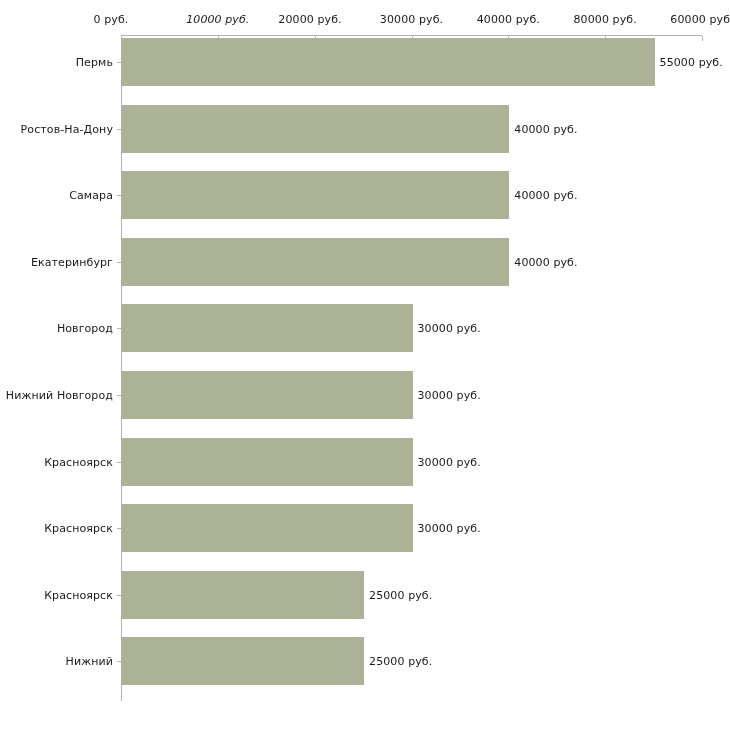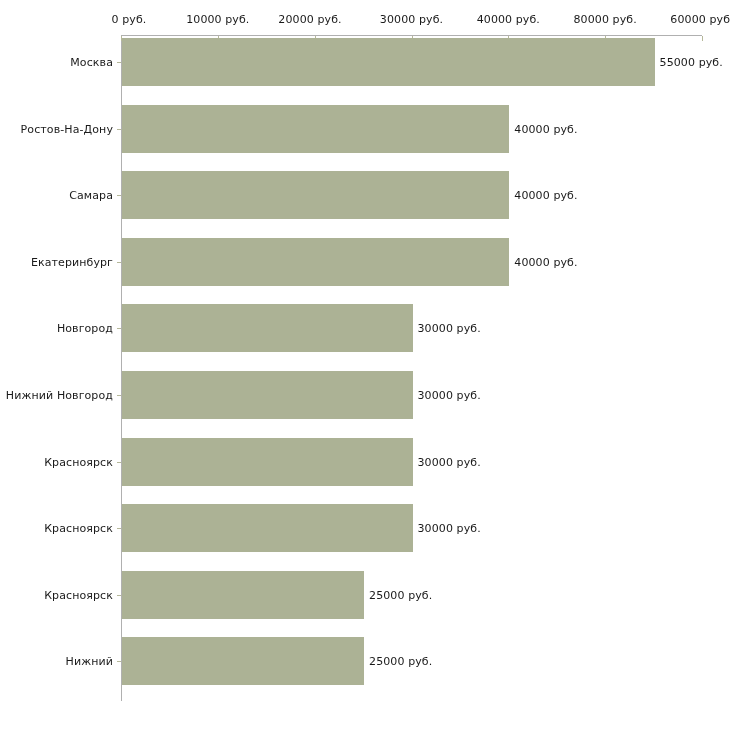--- a/index.html
+++ b/index.html
@@ -104,37 +104,37 @@
 <body>
 
 <div id="chart-root">
   <div class="plot-area">
 
     <div class="value-axis-line"></div>
     <div class="category-axis-line"></div>
 
     <div id="x-ticks">
         <div class="tick-mark" style="left: 121px;"></div>
-        <div class="tick-label" style="left: 129px;">0 руб.</div>
+        <div class="tick-label" style="left: 111px;">0 руб.</div>
         <div class="tick-mark" style="left: 217.833px;"></div>
-        <div class="tick-label" style="left: 217.833px;">10000 руб.</div>
+        <div class="tick-label" style="left: 217.833px; font-style: italic;">10000 руб.</div>
         <div class="tick-mark" style="left: 314.667px;"></div>
         <div class="tick-label" style="left: 310px;">20000 руб.</div>
         <div class="tick-mark" style="left: 411.5px;"></div>
         <div class="tick-label" style="left: 411.5px;">30000 руб.</div>
         <div class="tick-mark" style="left: 508.333px;"></div>
         <div class="tick-label" style="left: 508.333px;">40000 руб.</div>
         <div class="tick-mark" style="left: 605.167px;"></div>
         <div class="tick-label" style="left: 605.167px;">80000 руб.</div>
         <div class="tick-mark" style="left: 702px;"></div>
         <div class="tick-label" style="left: 702px;">60000 руб.</div>
       </div>
     <div id="cat-axis">
         <div class="cat-label-wrap" style="top: 62px;">
-          <div class="cat-label">Москва</div>
+          <div class="cat-label">Пермь</div>
         </div>
         <div class="cat-tick-mark" style="top: 62px;"></div>
         <div class="cat-label-wrap" style="top: 128.6px;">
           <div class="cat-label">Ростов-На-Дону</div>
         </div>
         <div class="cat-tick-mark" style="top: 128.6px;"></div>
         <div class="cat-label-wrap" style="top: 195.2px;">
           <div class="cat-label">Самара</div>
         </div>
         <div class="cat-tick-mark" style="top: 195.2px;"></div>

